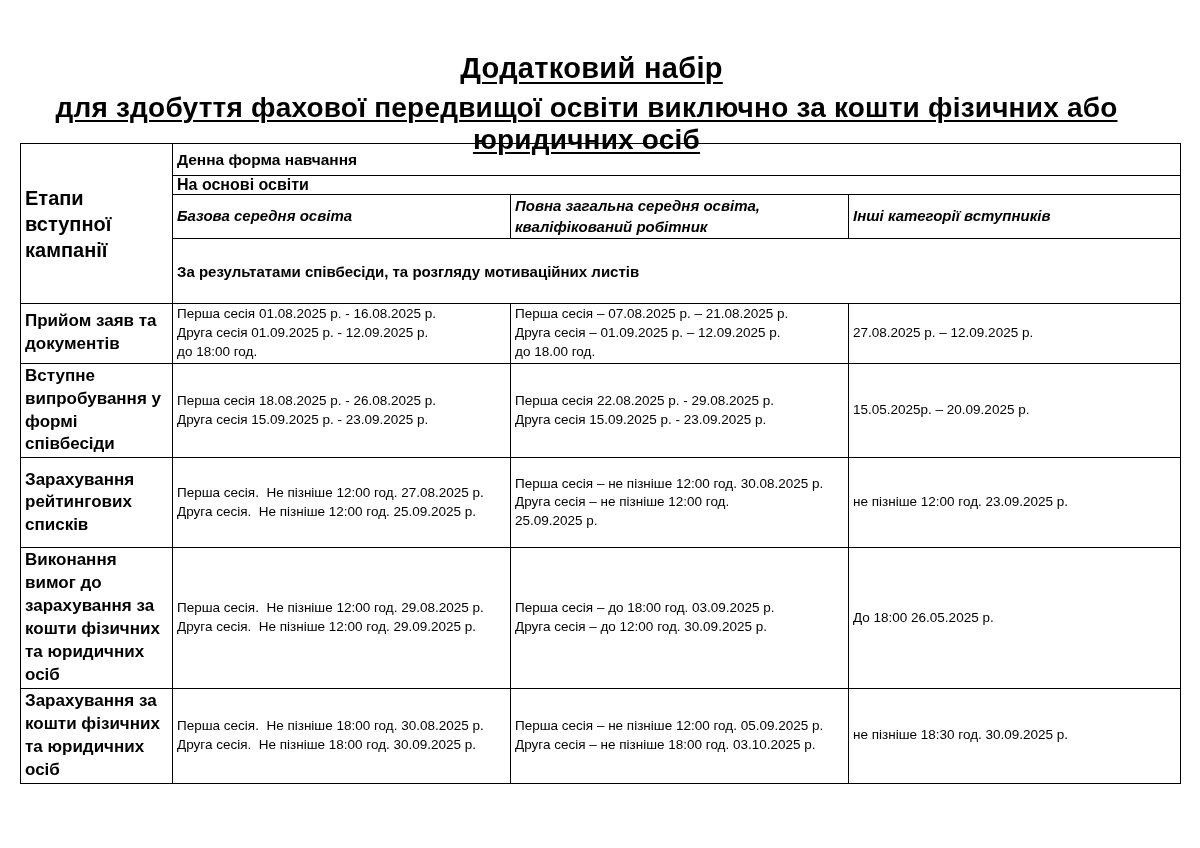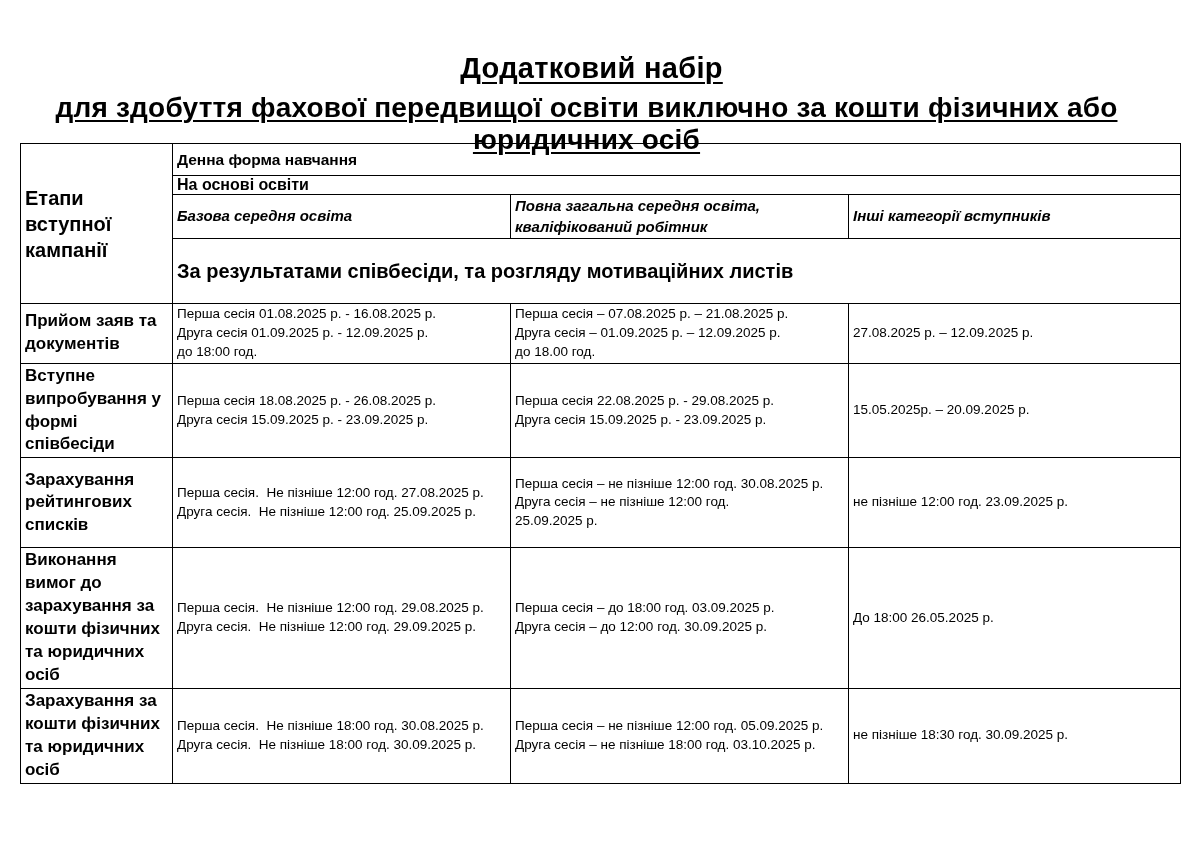--- a/index.html
+++ b/index.html
@@ -82,21 +82,21 @@
     line-height: 1;
     padding: 0 4px;
   }
   td.cat-head {
     font-size: 15px;
     font-weight: bold;
     font-style: italic;
     line-height: 1.35;
   }
   td.method-head {
-    font-size: 20px;
+    font-size: 15px;
     font-weight: bold;
     vertical-align: top;
     padding-top: 13px;
   }
   
   tr.r0 { height: 59px; }
   tr.r1 { height: 67px; }
   tr.r2 { height: 90px; }
   tr.r3 { height: 127px; }
   tr.r4 { height: 86px; }

